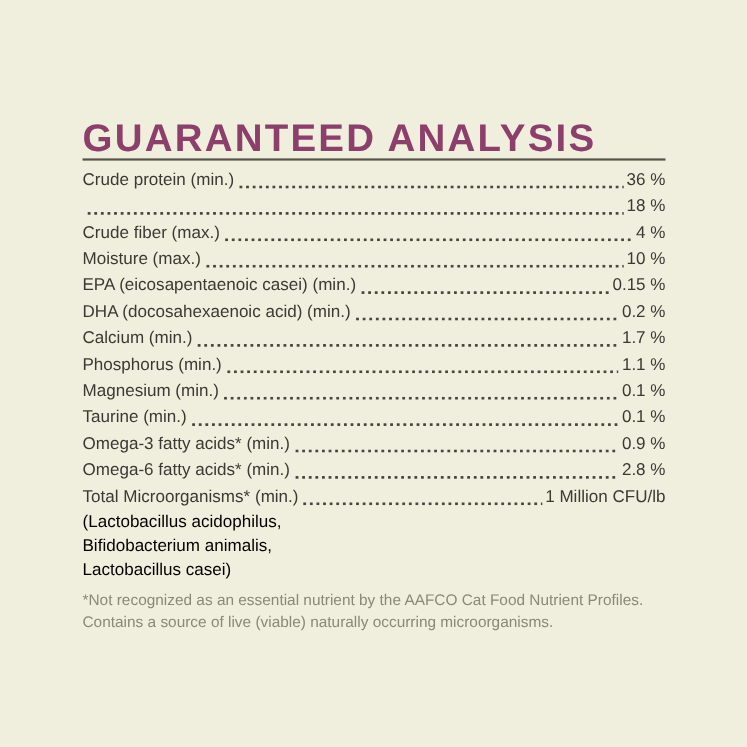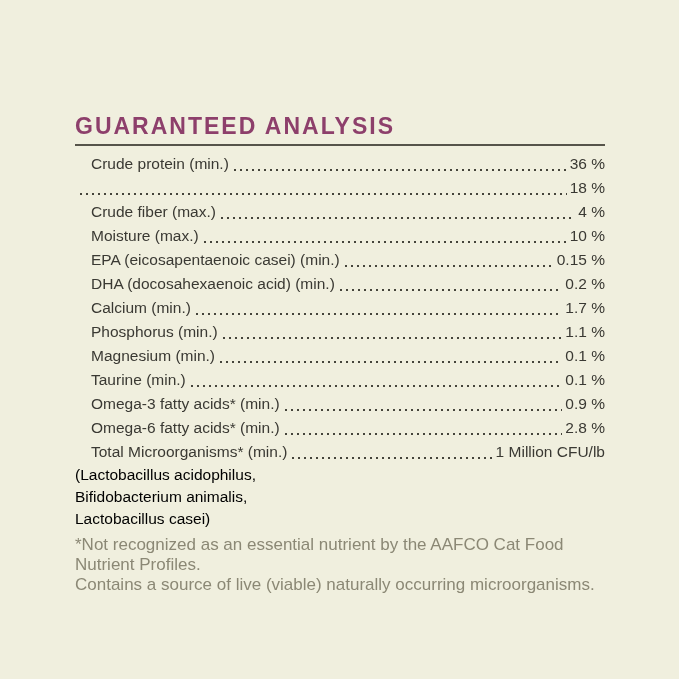--- a/index.html
+++ b/index.html
@@ -16,21 +16,21 @@
     font-family: "Liberation Sans", sans-serif;
   }
   .content {
     position: absolute;
     left: 75px;
     top: 110px;
     width: 530px;
   }
   .title {
     margin: 0;
-    font-size: 23px;
+    font-size: 35px;
     line-height: 32px;
     font-weight: bold;
     letter-spacing: 2px;
     color: #8d3f6b;
     white-space: nowrap;
   }
   .divider {
     height: 0;
     border-top: 2px solid #56544a;
     margin-top: 2px;
@@ -38,40 +38,40 @@
   }
   .rows { }
   .row {
     display: flex;
     align-items: baseline;
     font-size: 15.5px;
     line-height: 24px;
     color: #3a3933;
     white-space: nowrap;
   }
-  .row .label { flex: 0 0 auto; margin-left: 16px; }
+  .row .label { flex: 0 0 auto; }
   .row .value { flex: 0 0 auto; }
   .row .leader {
     flex: 1 1 auto;
     align-self: flex-end;
     height: 8px;
     margin: 0 3px 4px 3px;
     background-image: radial-gradient(circle, #45443b 1.15px, rgba(0,0,0,0) 1.45px);
     background-size: 6px 4px;
     background-repeat: repeat-x;
     background-position: left bottom;
   }
   .sublines {
     font-size: 15.5px;
     line-height: 22px;
     color: #000000;
   }
   .footnotes {
     margin-top: 5px;
-    font-size: 17px;
+    font-size: 14px;
     line-height: 20px;
     color: #8b8875;
   }
 </style>
 </head>
 <body>
 
 <div class="page">
   <div class="content">
     <h1 class="title">GUARANTEED ANALYSIS</h1>

